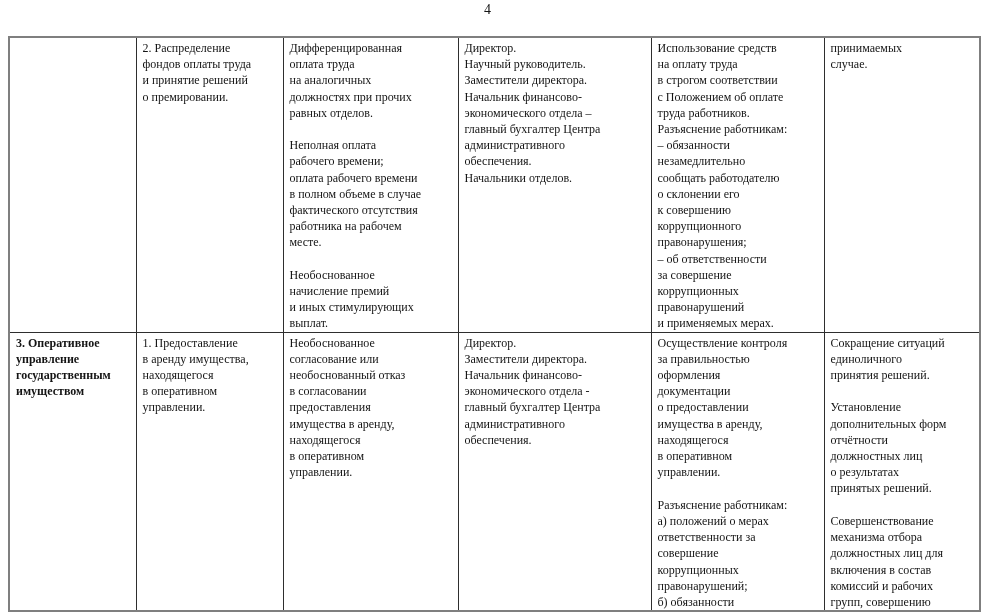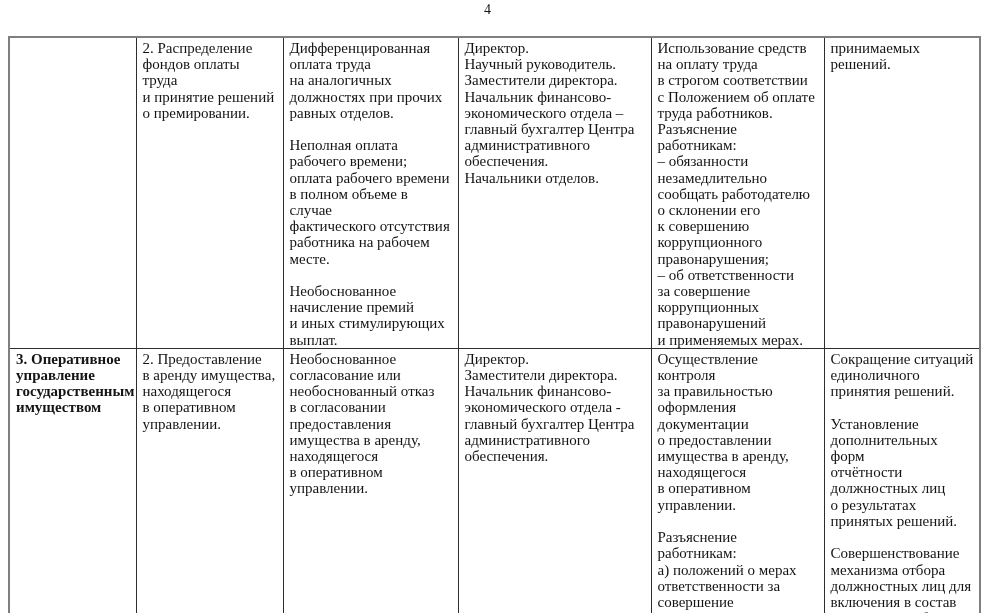--- a/index.html
+++ b/index.html
@@ -31,21 +31,21 @@
     width: 971px;
     table-layout: fixed;
     border-collapse: collapse;
     border: 2px solid #7f7f7f;
   }
   table.doc-table td {
     border: 1px solid #2e2e2e;
     vertical-align: top;
     box-sizing: border-box;
     padding: 2px 5px 0 6px;
-    font-size: 15px;
+    font-size: 12px;
     line-height: 16.2px;
     white-space: pre-line;
     overflow: hidden;
   }
   tr.row-1 td { height: 294px; }
   tr.row-2 td { height: 276px; }
   td.cell-bold { font-weight: bold; font-family: Liberation Serif, serif; }
 </style>
 </head>
 <body>
@@ -107,28 +107,28 @@
 о склонении его
 к совершению
 коррупционного
 правонарушения;
 – об ответственности
 за совершение
 коррупционных
 правонарушений
 и применяемых мерах.</td>
       <td>принимаемых
-решений.</td>
+случае.</td>
     </tr>
     <tr class="row-2">
       <td class="cell-bold">3. Оперативное
 управление
 государственным
 имуществом</td>
-      <td>2. Предоставление
+      <td>1. Предоставление
 в аренду имущества,
 находящегося
 в оперативном
 управлении.</td>
       <td>Необоснованное
 согласование или
 необоснованный отказ
 в согласовании
 предоставления
 имущества в аренду,

